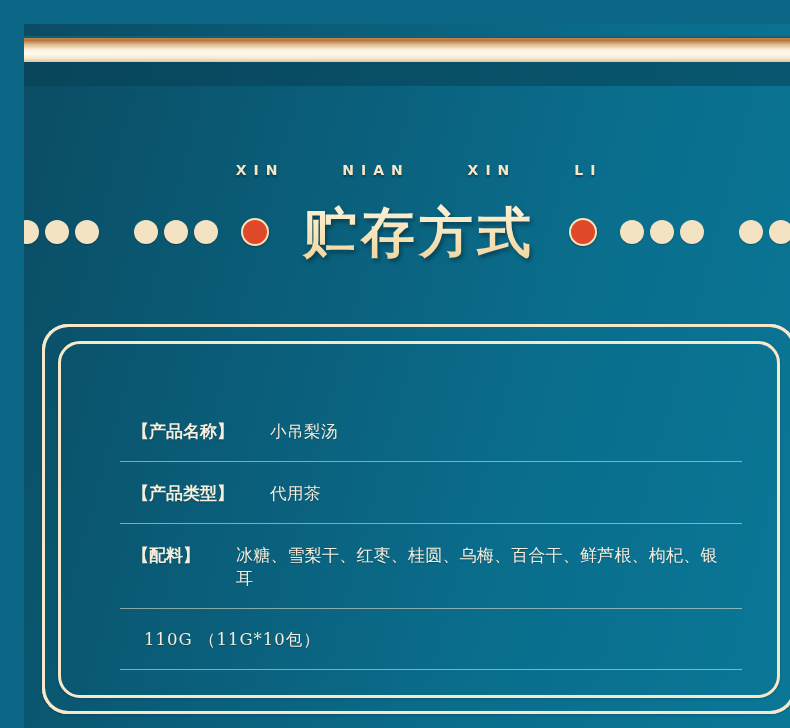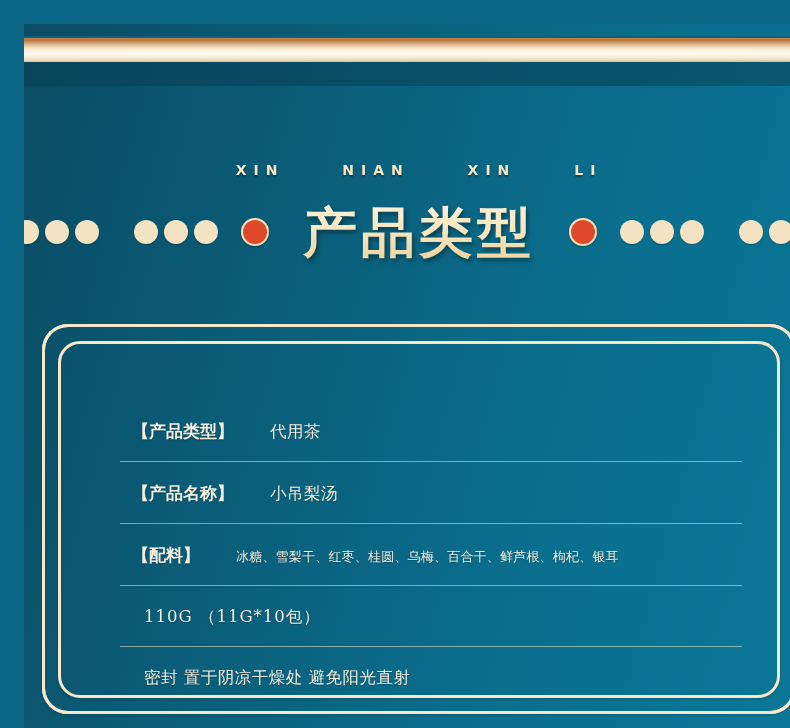--- a/index.html
+++ b/index.html
@@ -143,21 +143,21 @@
   }
   .info-value {
     font-family:"DejaVu Serif","Liberation Serif",serif;
     color:#f6eedd;
     font-size:16.5px;
     font-weight:400;
     margin-left:12px;
     letter-spacing:.5px;
     text-shadow:0 1px 1px rgba(0,0,0,.25);
   }
-  .info-row.ingredients .info-value { font-size:13px; letter-spacing:.2px; }
+  .info-row.ingredients .info-value { font-size:17px; letter-spacing:.2px; }
   .info-row.weight .info-value { letter-spacing:1px;text-align:right; }
 </style>
 </head>
 <body>
 
 <div id="page">
 
   <div class="band-hairline-top"></div>
   <div class="top-band-inner"></div>
   <div class="band-hairline-bottom"></div>
@@ -177,21 +177,21 @@
         <div class="dot-sm"></div>
       </div>
       <div class="dot-trio">
         <div class="dot-sm"></div>
         <div class="dot-sm"></div>
         <div class="dot-sm"></div>
       </div>
       <div class="dot-lg"></div>
     </div>
 
-    <div class="title-main">产品类型</div>
+    <div class="title-main">贮存方式</div>
 
     <div class="deco right">
       <div class="dot-lg"></div>
       <div class="dot-trio">
         <div class="dot-sm"></div>
         <div class="dot-sm"></div>
         <div class="dot-sm"></div>
       </div>
       <div class="dot-trio">
         <div class="dot-sm"></div>
@@ -204,37 +204,36 @@
   <div class="frame-outer"></div>
   <div class="frame-inner"></div>
   <div class="notch tl"></div>
   <div class="notch tr"></div>
   <div class="notch bl"></div>
   <div class="notch br"></div>
 
   <div class="info-list">
 
     <div class="info-row">
+      <span class="info-label">【产品名称】</span>
+      <span class="info-value">小吊梨汤</span>
+    </div>
+
+    <div class="info-row">
       <span class="info-label">【产品类型】</span>
       <span class="info-value">代用茶</span>
-    </div>
-
-    <div class="info-row">
-      <span class="info-label">【产品名称】</span>
-      <span class="info-value">小吊梨汤</span>
     </div>
 
     <div class="info-row ingredients">
       <span class="info-label">【配料】</span>
       <span class="info-value">冰糖、雪梨干、红枣、桂圆、乌梅、百合干、鲜芦根、枸杞、银耳</span>
     </div>
 
     <div class="info-row weight">
       <span class="info-value">110G （11G*10包）</span>
     </div>
 
 
     <div class="info-row">
-      <span class="info-value">密封 置于阴凉干燥处 避免阳光直射</span>
     </div>
 
   </div>
 </div>
 
 </body></html>

